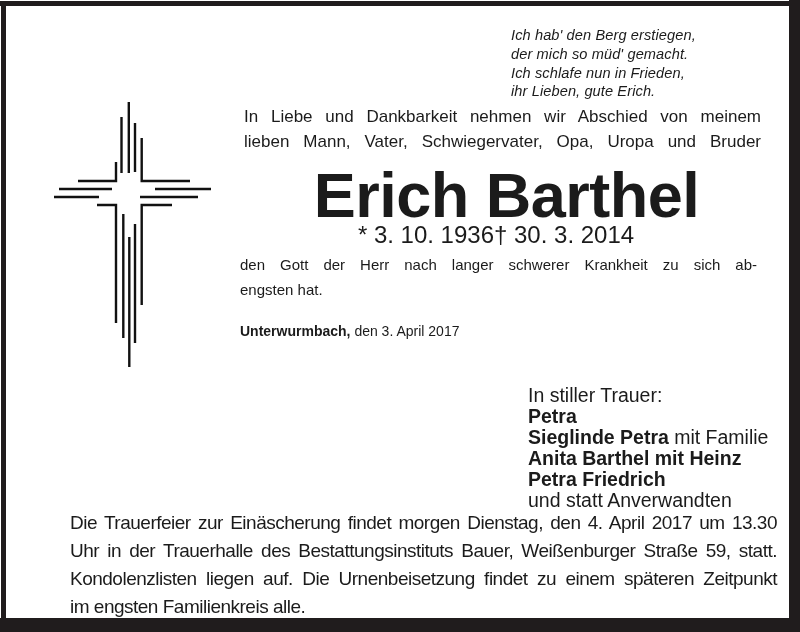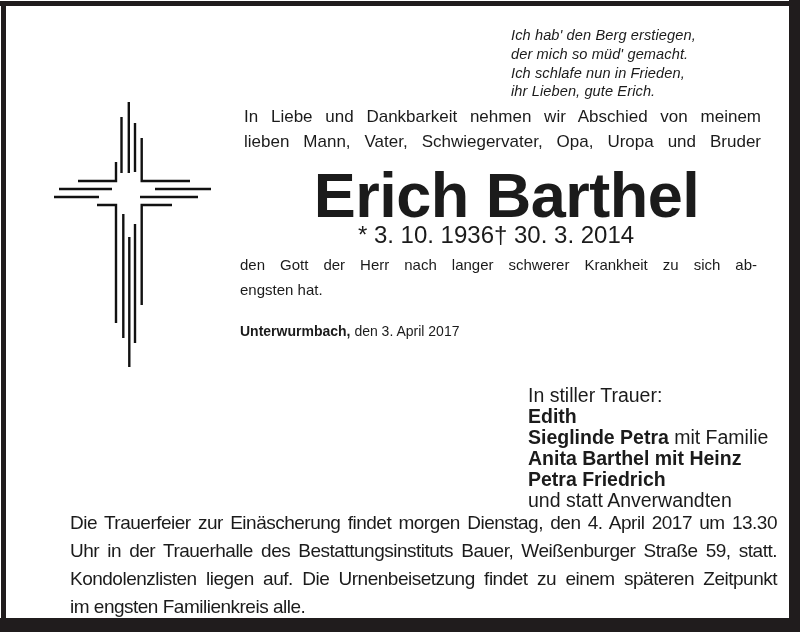--- a/index.html
+++ b/index.html
@@ -123,21 +123,21 @@
     <div class="jline">den Gott der Herr nach langer schwerer Krankheit zu sich ab-</div>
     <div>engsten hat.</div>
   </div>
 
   <div class="cityline">
     <b>Unterwurmbach,</b><span class="rest">den 3. April 2017</span>
   </div>
 
   <div class="mourning">
     <div>In stiller Trauer:</div>
-    <div class="mline"><b>Edith</b><span></span></div>
+    <div class="mline"><b>Petra</b><span></span></div>
     <div class="mline"><b>Sieglinde Petra</b><span>mit Familie</span></div>
     <div class="mline"><b>Anita Barthel mit Heinz</b><span></span></div>
     <div class="mline"><b>Petra Friedrich</b><span></span></div>
     <div class="mline"><b></b><span>und statt Anverwandten</span></div>
   </div>
 
   <div class="footer">
     <div class="jline">Die Trauerfeier zur Einäscherung findet morgen Dienstag, den 4. April 2017 um 13.30</div>
     <div class="jline">Uhr in der Trauerhalle des Bestattungsinstituts Bauer, Weißenburger Straße 59, statt.</div>
     <div class="jline">Kondolenzlisten liegen auf. Die Urnenbeisetzung findet zu einem späteren Zeitpunkt</div>

